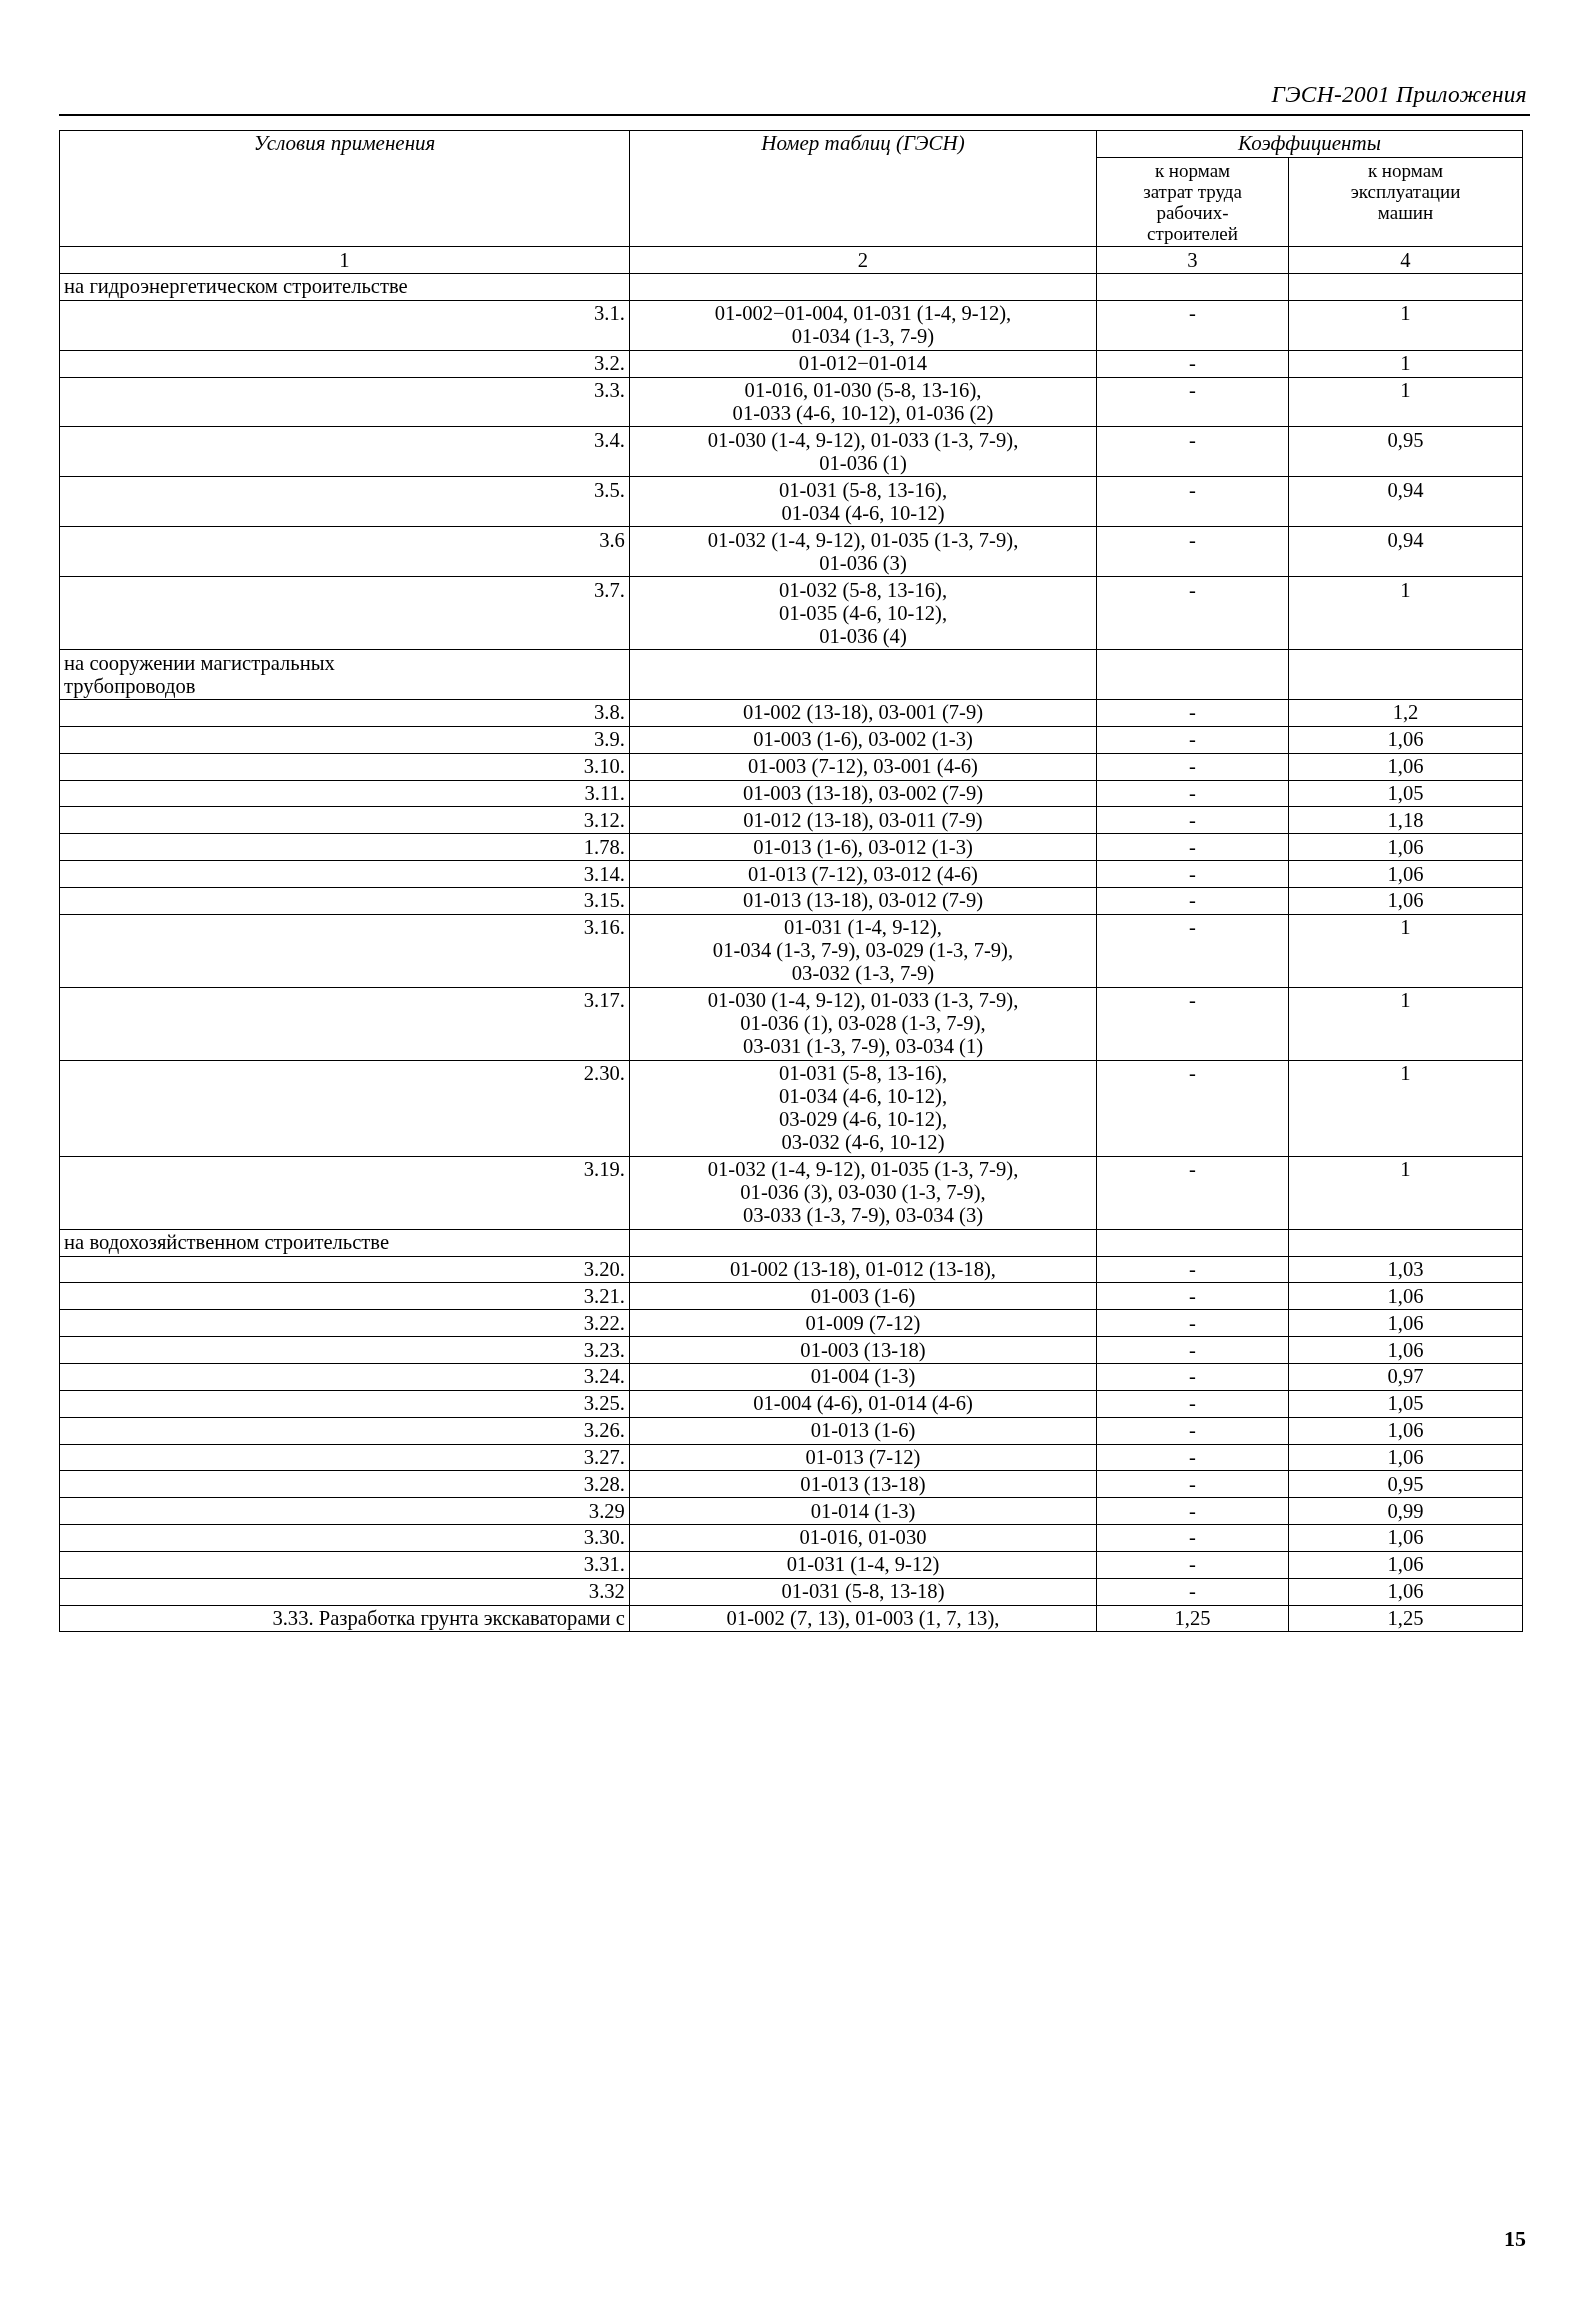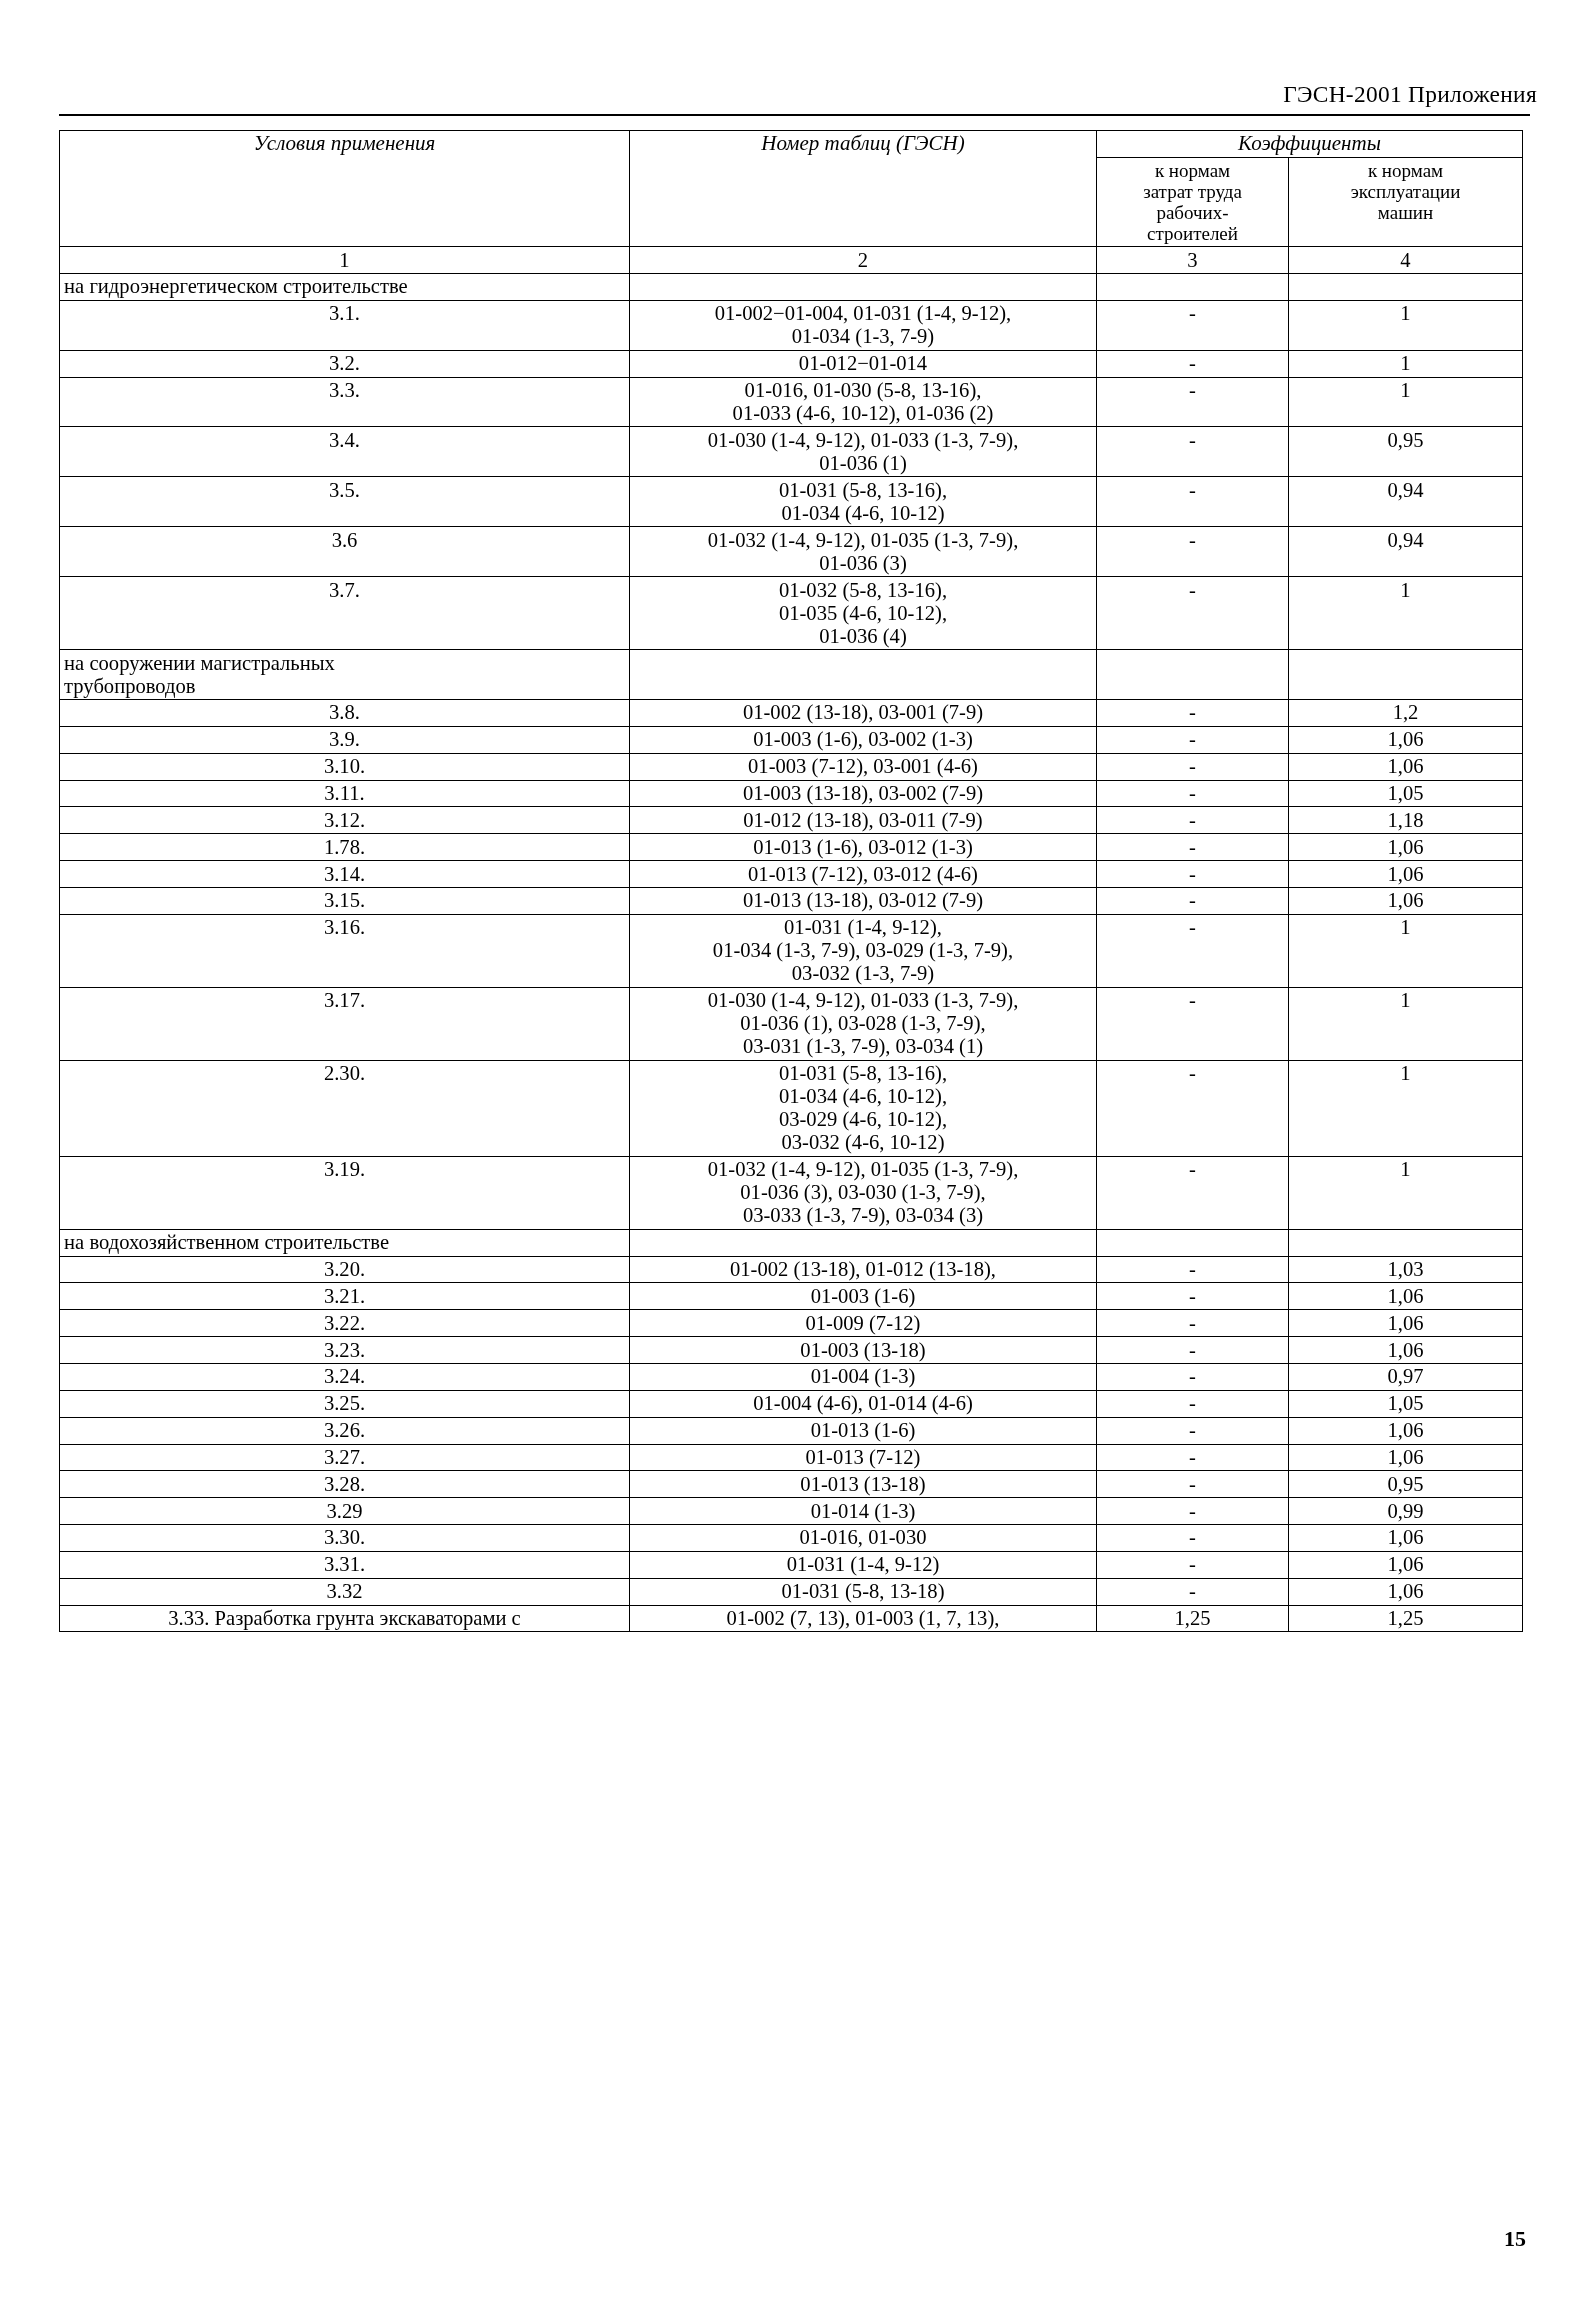--- a/index.html
+++ b/index.html
@@ -16,24 +16,25 @@
     width: 1589px;
     height: 2319px;
     background: #ffffff;
     box-sizing: border-box;
     padding: 0;
     overflow: hidden;
   }
   .header {
     position: absolute;
     top: 81px;
-    right: 52px;
+    right: 62px;
     font-size: 23.4px;
     letter-spacing: 0.3px;
     white-space: nowrap;
+    font-style: italic;
   }
   .header .hdr-main { font-family: "Liberation Serif", serif; }
   .rule {
     position: absolute;
     left: 59px;
     right: 59px;
     top: 114px;
     height: 2.1px;
     background: #000000;
   }
@@ -82,21 +83,21 @@
   }
   .sectionrow td {
     font-size: 20.6px;
     padding: 2.7px 4.1px 4.1px 5.5px;
   }
   .cell-left {
     text-align: left;
     padding-left: 5.5px;
   }
   td.c-num {
-    text-align: center;
+    text-align: right;
     padding-left: 5.5px;
     white-space: nowrap;
   }
   td.c-tab {
     text-align: center;
   }
   td.c-k1, td.c-k2 {
     text-align: center;
   }
   .bold { font-weight: bold; }

